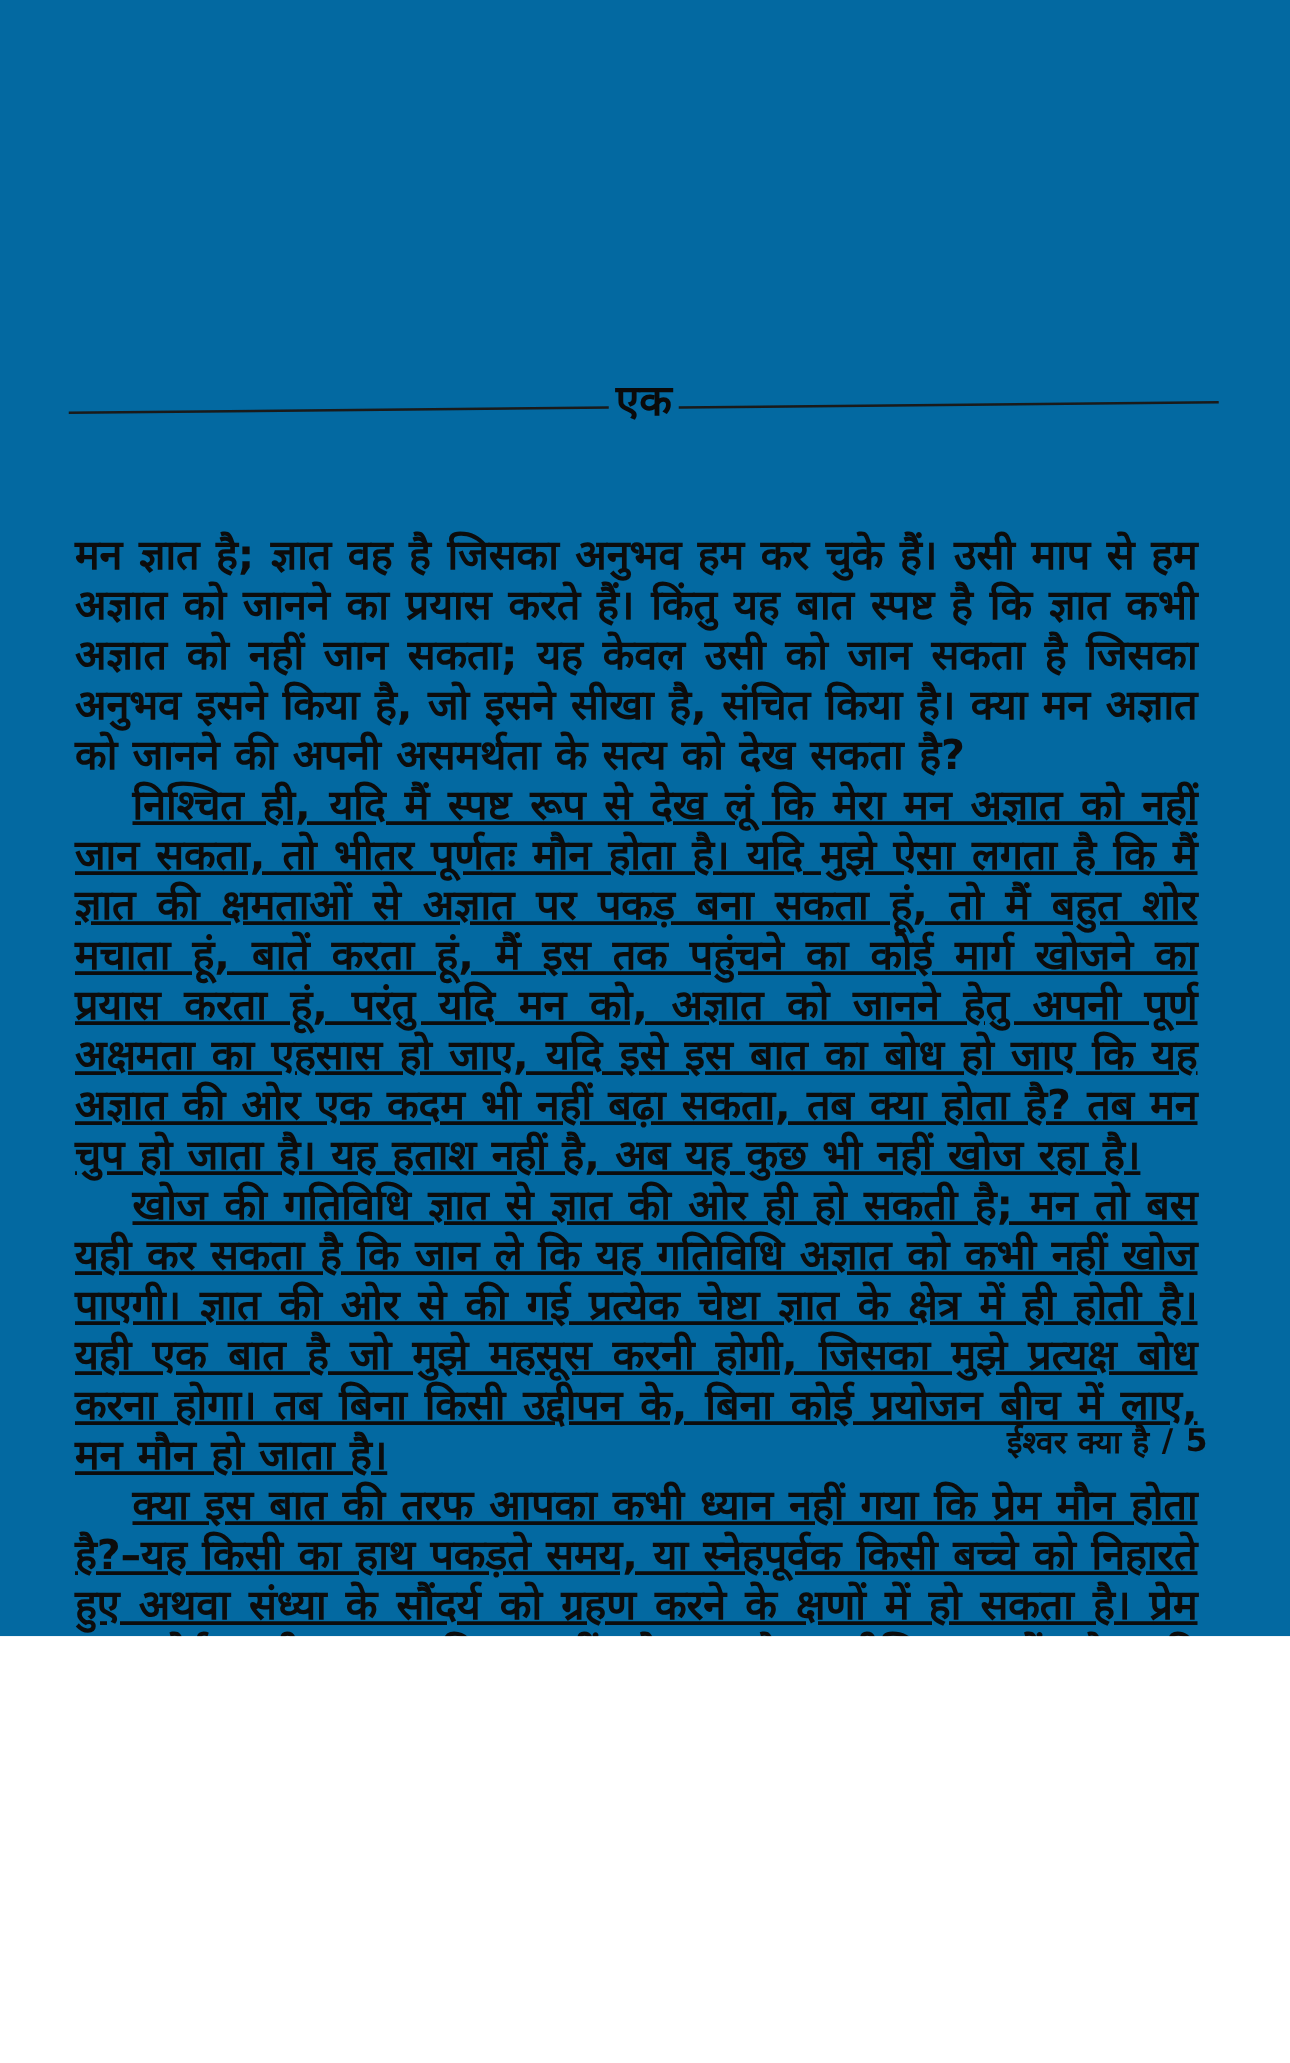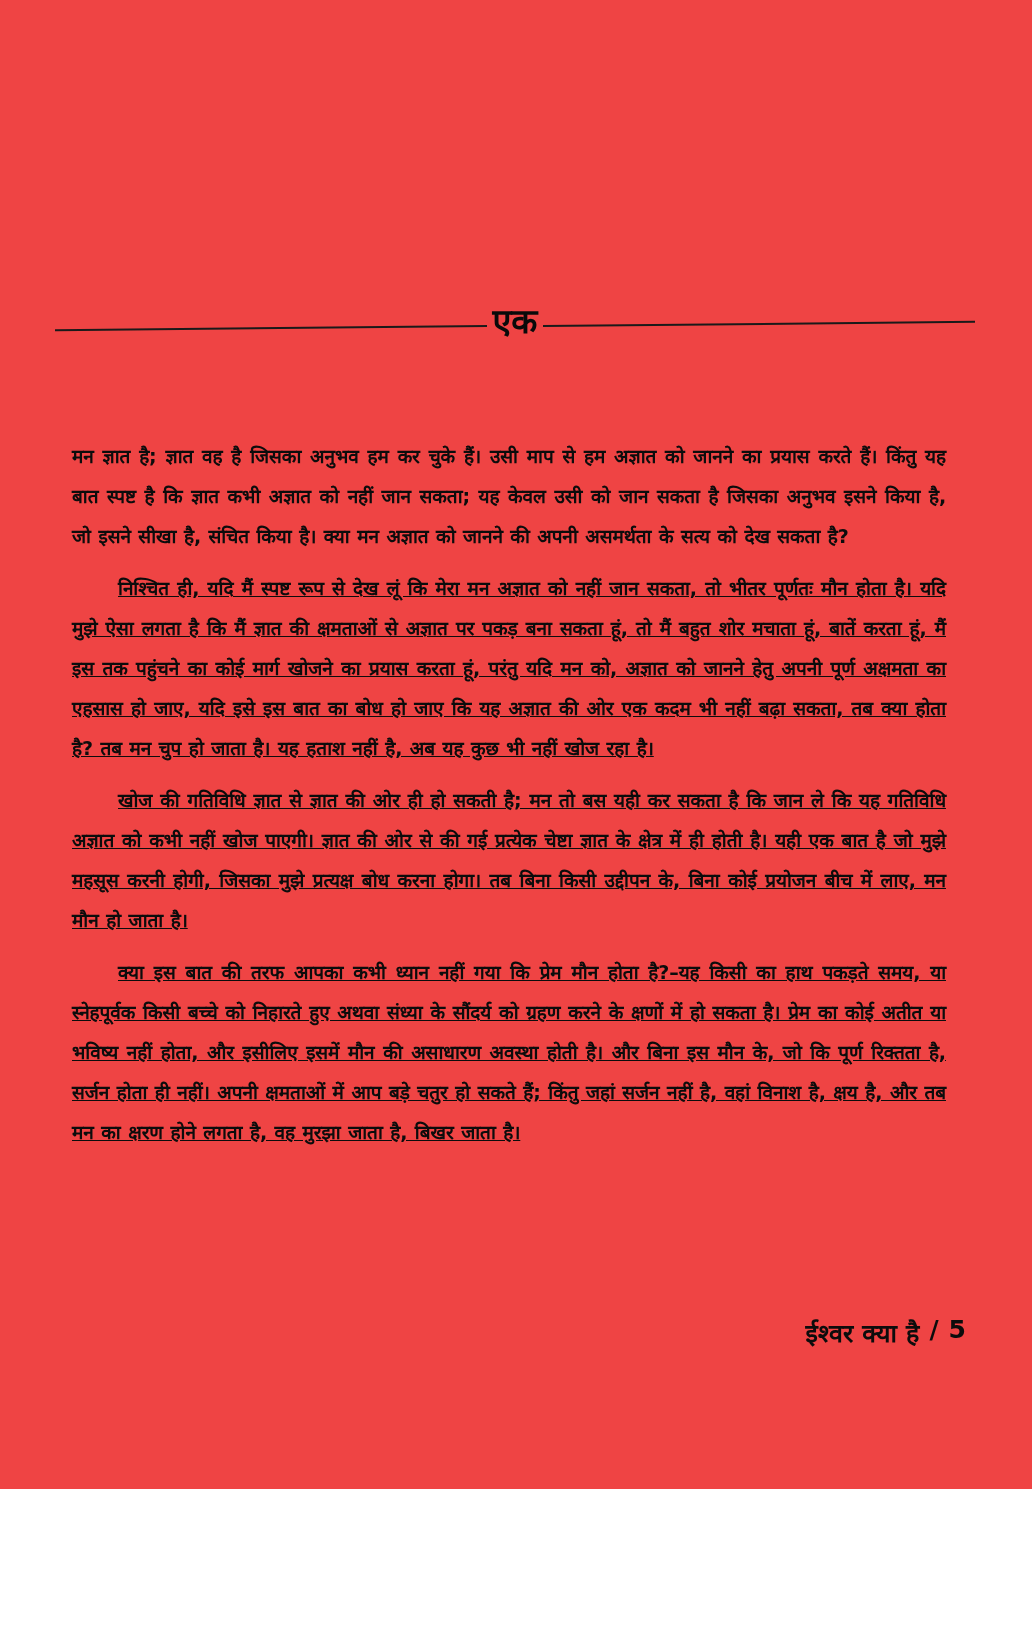--- a/index.html
+++ b/index.html
@@ -6,22 +6,22 @@
     margin: 0;
     padding: 0;
     background: #ffffff;
   }
   body {
     font-family: "DejaVu Sans", sans-serif;
   }
   .page {
     position: relative;
     width: 1032px;
-    height: 1489px;
-    background: #ef4444;
+    height: 1309px;
+    background: #0369a1;
     overflow: hidden;
     box-sizing: border-box;
   }
 
   
   .chapter-header {
     position: absolute;
     left: 55px;
     top: 296px;
     width: 920px;
@@ -59,23 +59,23 @@
   }
 
   
   .body-text {
     position: absolute;
     left: 60px;
     top: 424px;
     width: 898px;
   }
   .para {
-    margin: 12px;
+    margin: 0;
     font-family: "DejaVu Sans", sans-serif;
-    font-size: 19px;
+    font-size: 33px;
     line-height: 40px;
     color: #0c0c0c;
     text-align: justify;
     text-justify: inter-word;
     font-weight: 600;
     letter-spacing: -0.1px;
     word-spacing: 1px;
   }
   .para + .para {
     text-indent: 46px;
@@ -84,21 +84,21 @@
   .para:last-child {
     text-align: justify;
   }
 
   
   .footer {
     position: absolute;
     right: 66px;
     bottom: 140px;
     display: flex;
-    align-items: flex-start;
+    align-items: center;
     gap: 9px;
     font-family: "DejaVu Sans", sans-serif;
     font-weight: 700;
     font-size: 25px;
     color: #0c0c0c;
   }
   .footer-book {
     letter-spacing: 0.2px;
   }
   .footer-sep {

